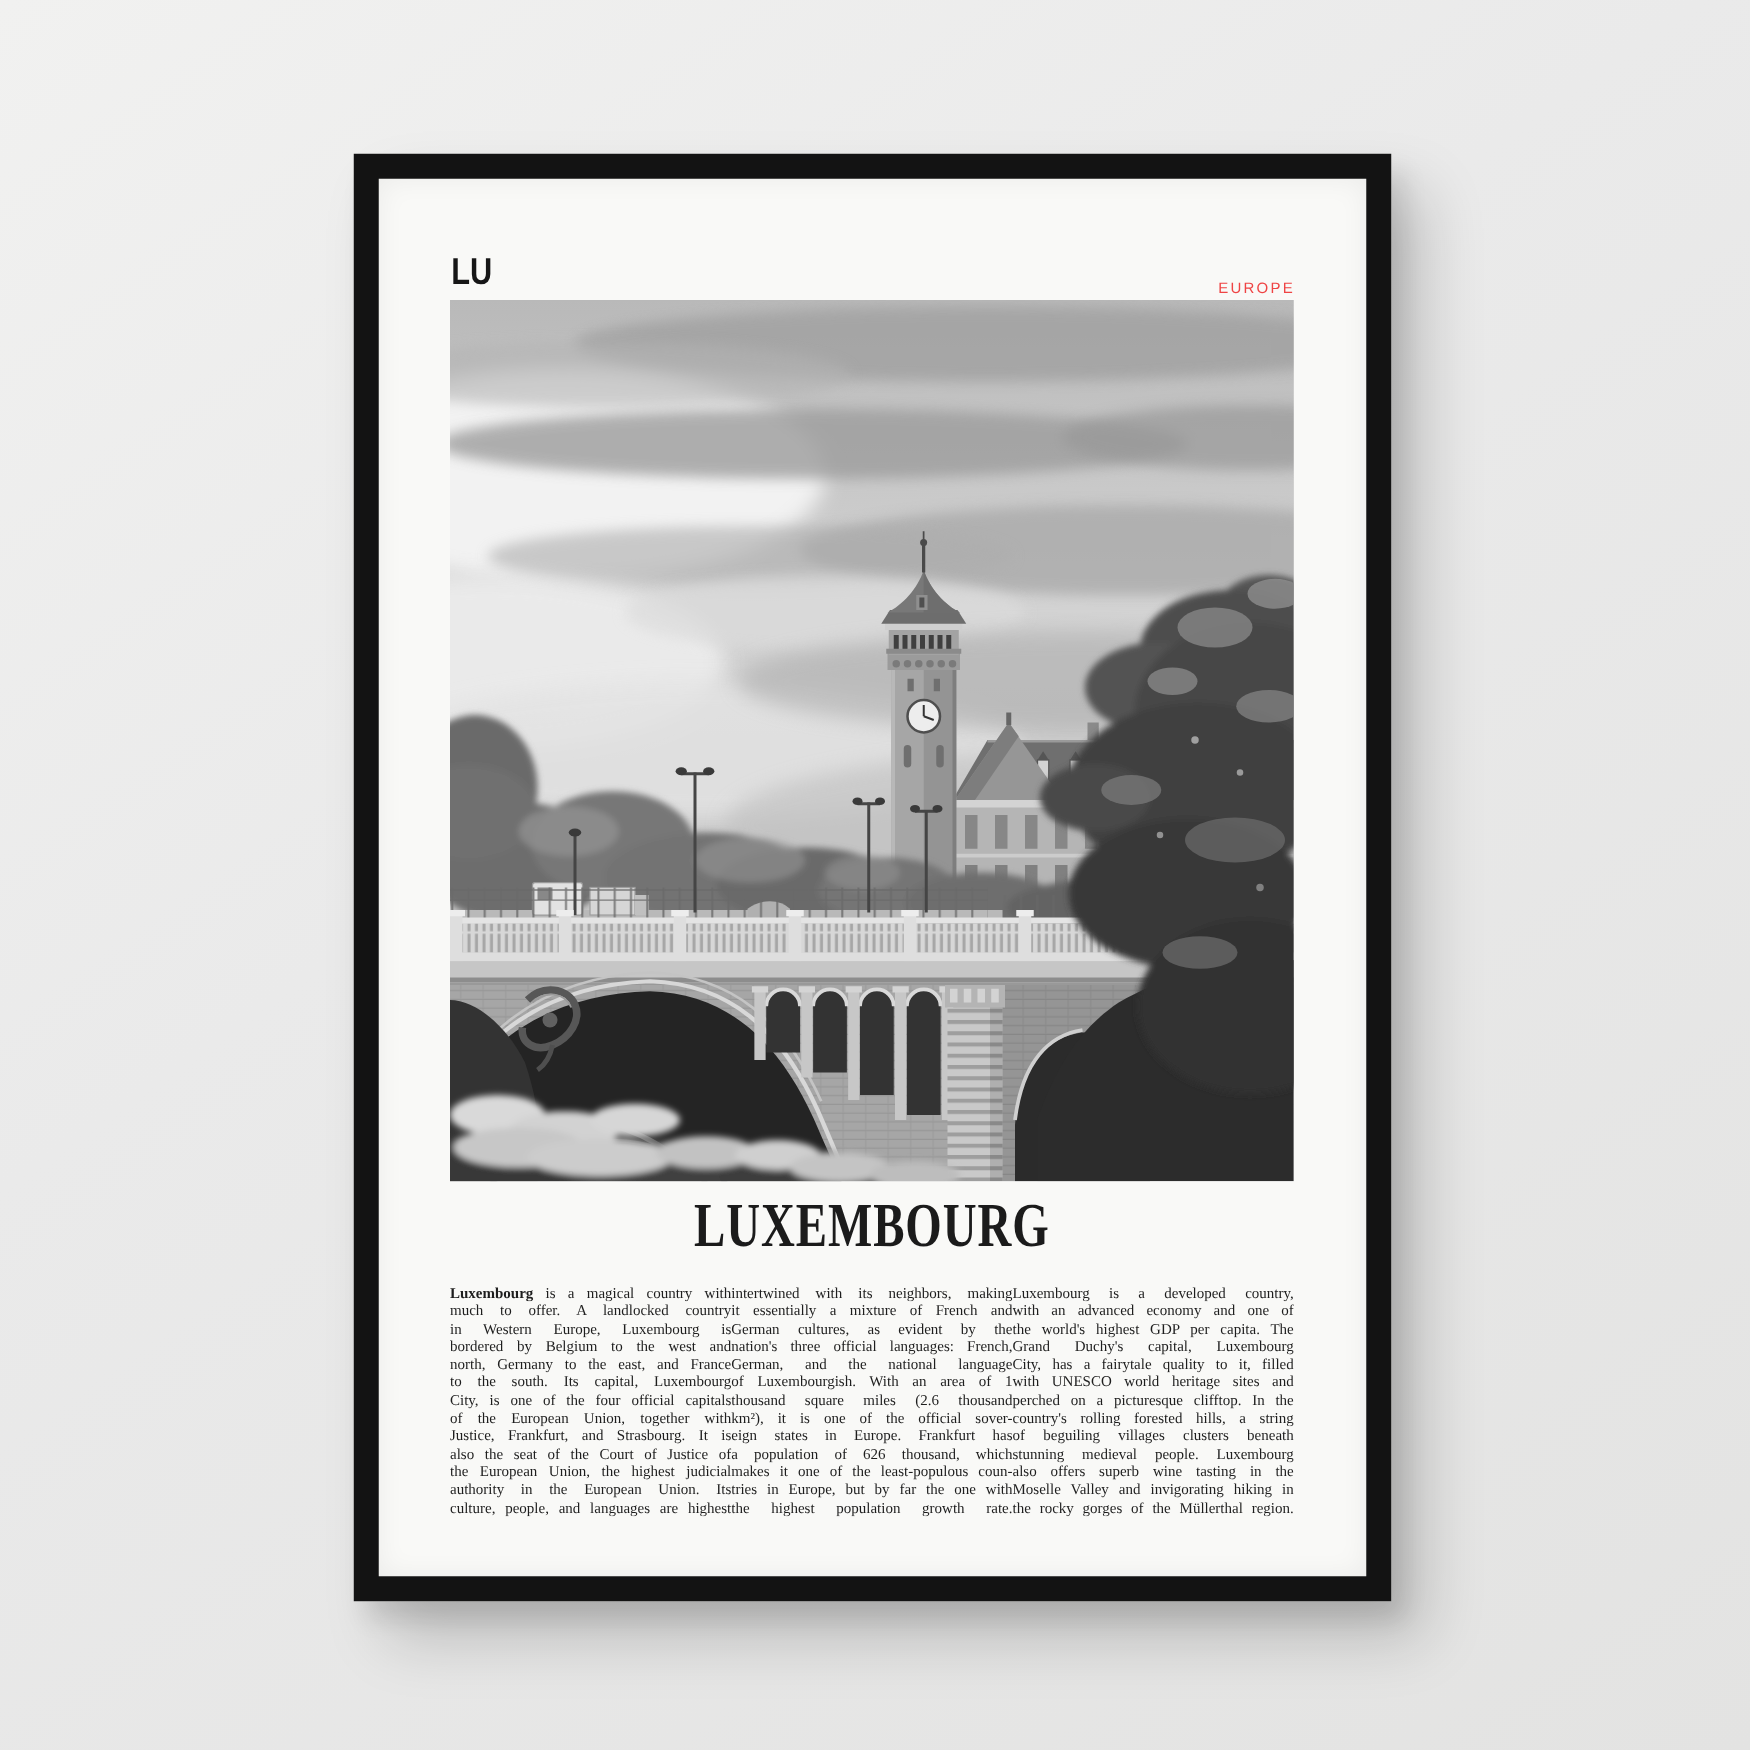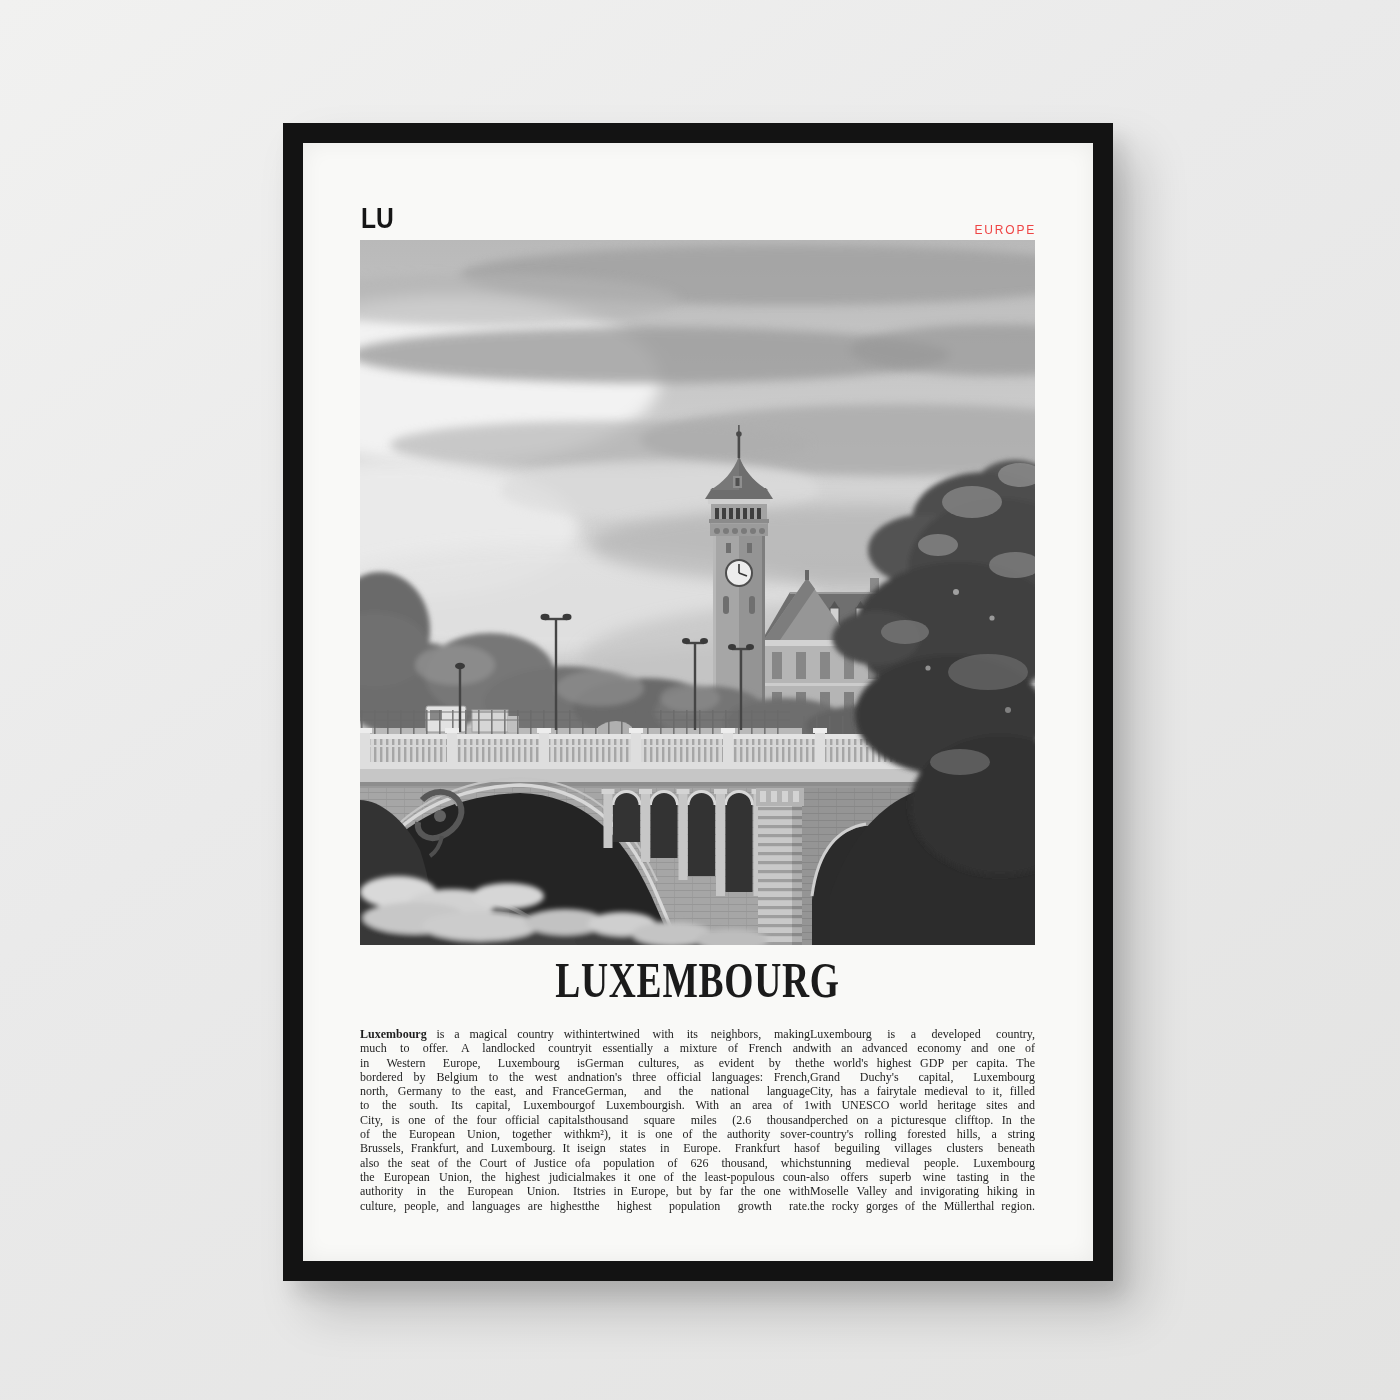--- a/index.html
+++ b/index.html
@@ -382,47 +382,47 @@
     <div class="cols">
       <div class="col">
           <div class="tl"><b>Luxembourg</b> is a magical country with</div>
           <div class="tl">much to offer. A landlocked country</div>
           <div class="tl">in Western Europe, Luxembourg is</div>
           <div class="tl">bordered by Belgium to the west and</div>
           <div class="tl">north, Germany to the east, and France</div>
           <div class="tl">to the south. Its capital, Luxembourg</div>
           <div class="tl">City, is one of the four official capitals</div>
           <div class="tl">of the European Union, together with</div>
-          <div class="tl">Brussels, Frankfurt, and Luxembourg. It is</div>
+          <div class="tl">Justice, Frankfurt, and Strasbourg. It is</div>
           <div class="tl">also the seat of the Court of Justice of</div>
           <div class="tl">the European Union, the highest judicial</div>
           <div class="tl">authority in the European Union. Its</div>
           <div class="tl">culture, people, and languages are highest</div>
         </div>
       <div class="col">
           <div class="tl">intertwined with its neighbors, making</div>
           <div class="tl">it essentially a mixture of French and</div>
           <div class="tl">German cultures, as evident by the</div>
           <div class="tl">nation's three official languages: French,</div>
           <div class="tl">German, and the national language</div>
           <div class="tl">of Luxembourgish. With an area of 1</div>
           <div class="tl">thousand square miles (2.6 thousand</div>
-          <div class="tl">km²), it is one of the authority sover-</div>
+          <div class="tl">km²), it is one of the official sover-</div>
           <div class="tl">eign states in Europe. Frankfurt has</div>
           <div class="tl">a population of 626 thousand, which</div>
           <div class="tl">makes it one of the least-populous coun-</div>
           <div class="tl">tries in Europe, but by far the one with</div>
           <div class="tl">the highest population growth rate.</div>
         </div>
       <div class="col">
           <div class="tl">Luxembourg is a developed country,</div>
           <div class="tl">with an advanced economy and one of</div>
           <div class="tl">the world's highest GDP per capita. The</div>
           <div class="tl">Grand Duchy's capital, Luxembourg</div>
-          <div class="tl">City, has a fairytale medieval to it, filled</div>
+          <div class="tl">City, has a fairytale quality to it, filled</div>
           <div class="tl">with UNESCO world heritage sites and</div>
           <div class="tl">perched on a picturesque clifftop. In the</div>
           <div class="tl">country's rolling forested hills, a string</div>
           <div class="tl">of beguiling villages clusters beneath</div>
           <div class="tl">stunning medieval people. Luxembourg</div>
           <div class="tl">also offers superb wine tasting in the</div>
           <div class="tl">Moselle Valley and invigorating hiking in</div>
           <div class="tl">the rocky gorges of the Müllerthal region.</div>
         </div>
     </div>

